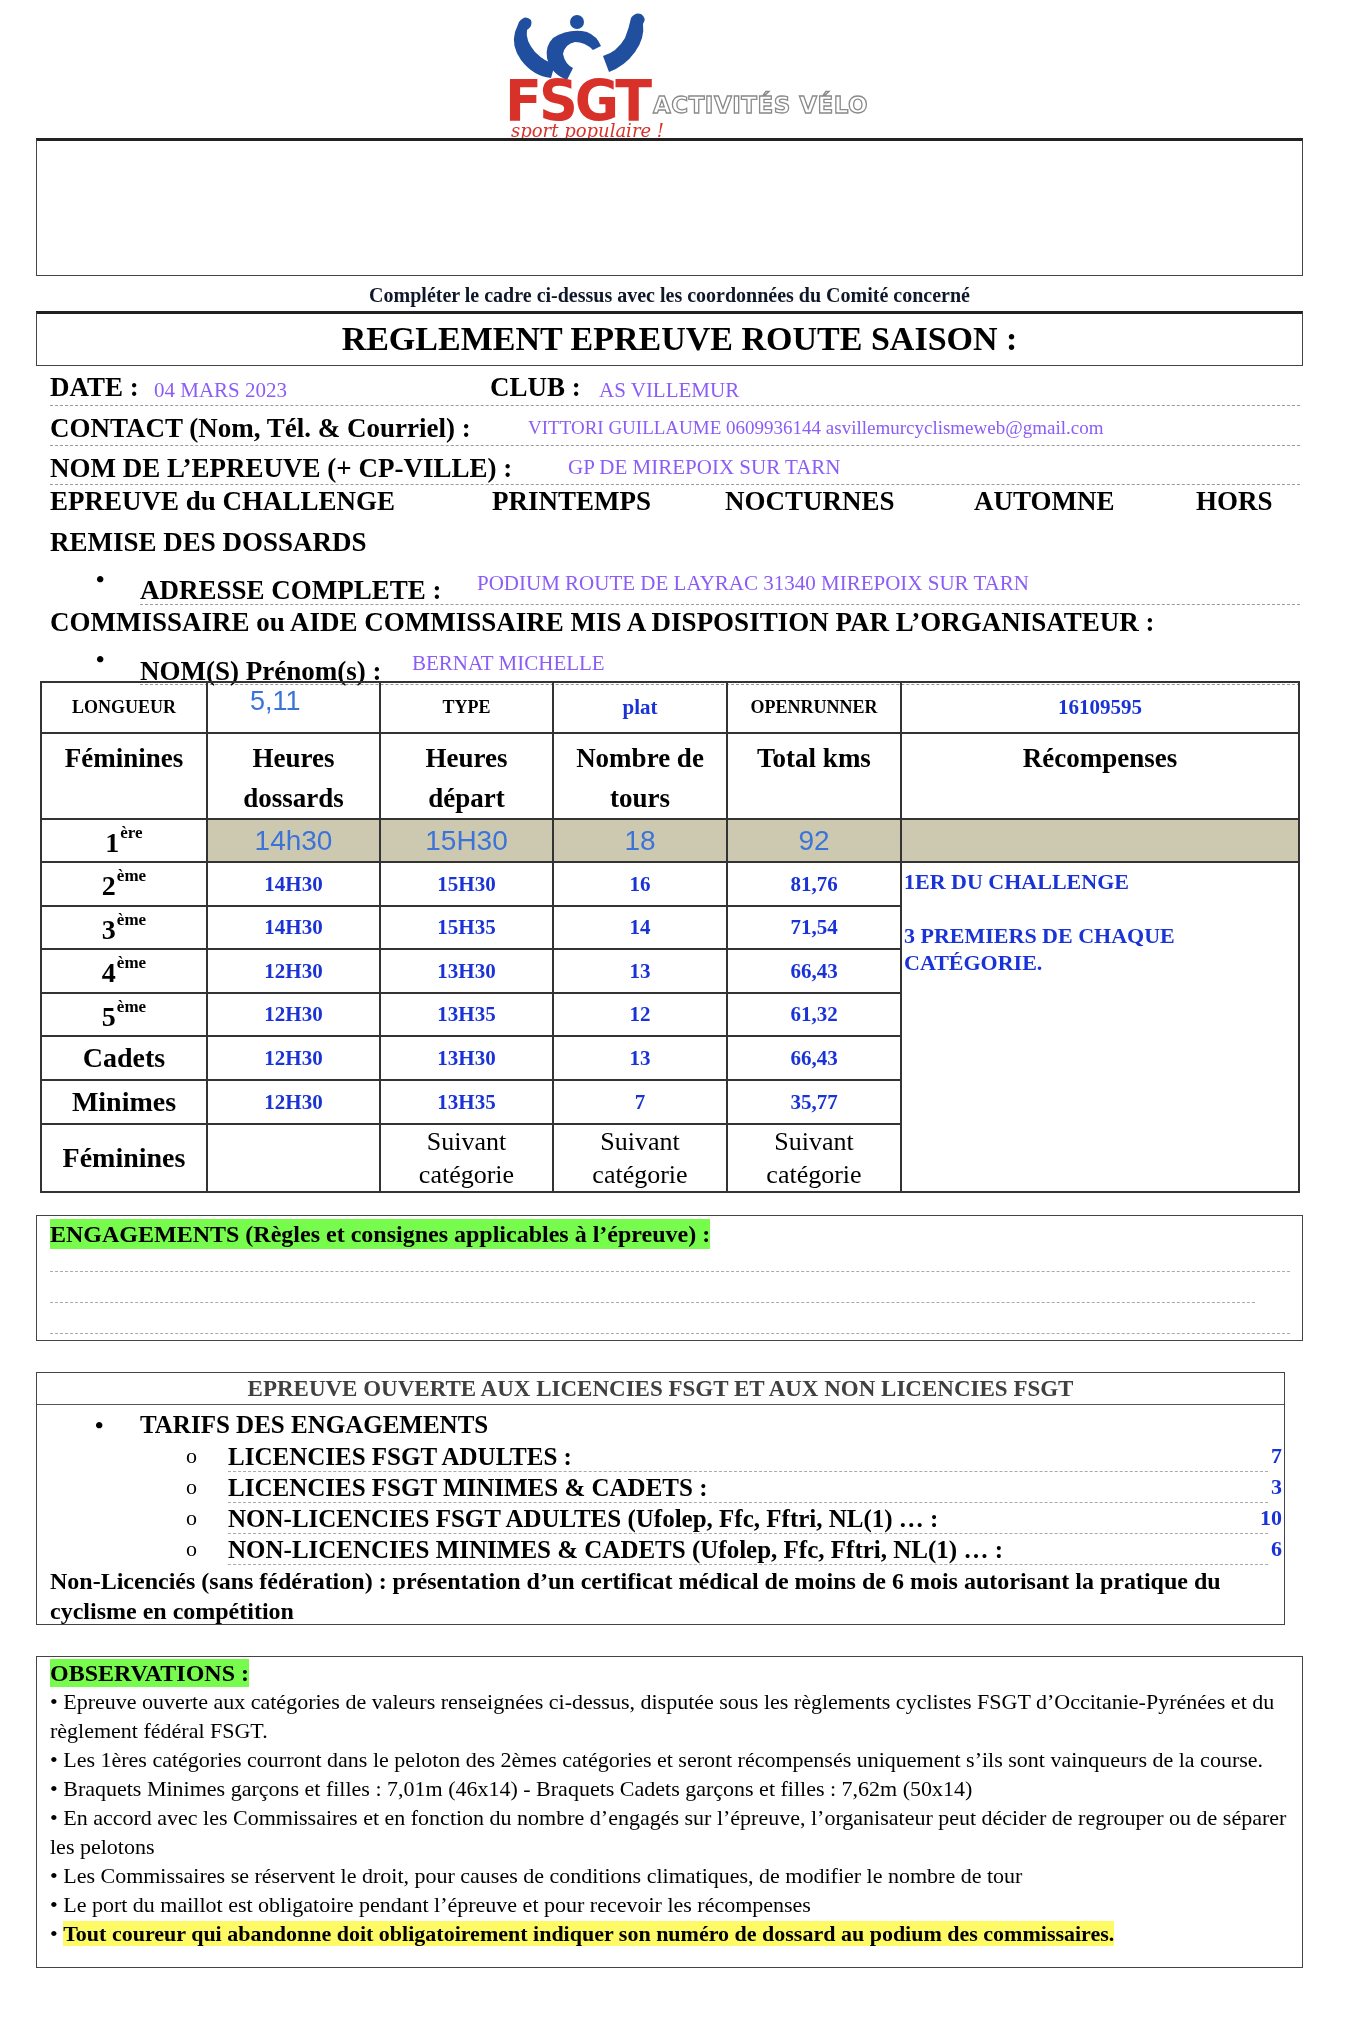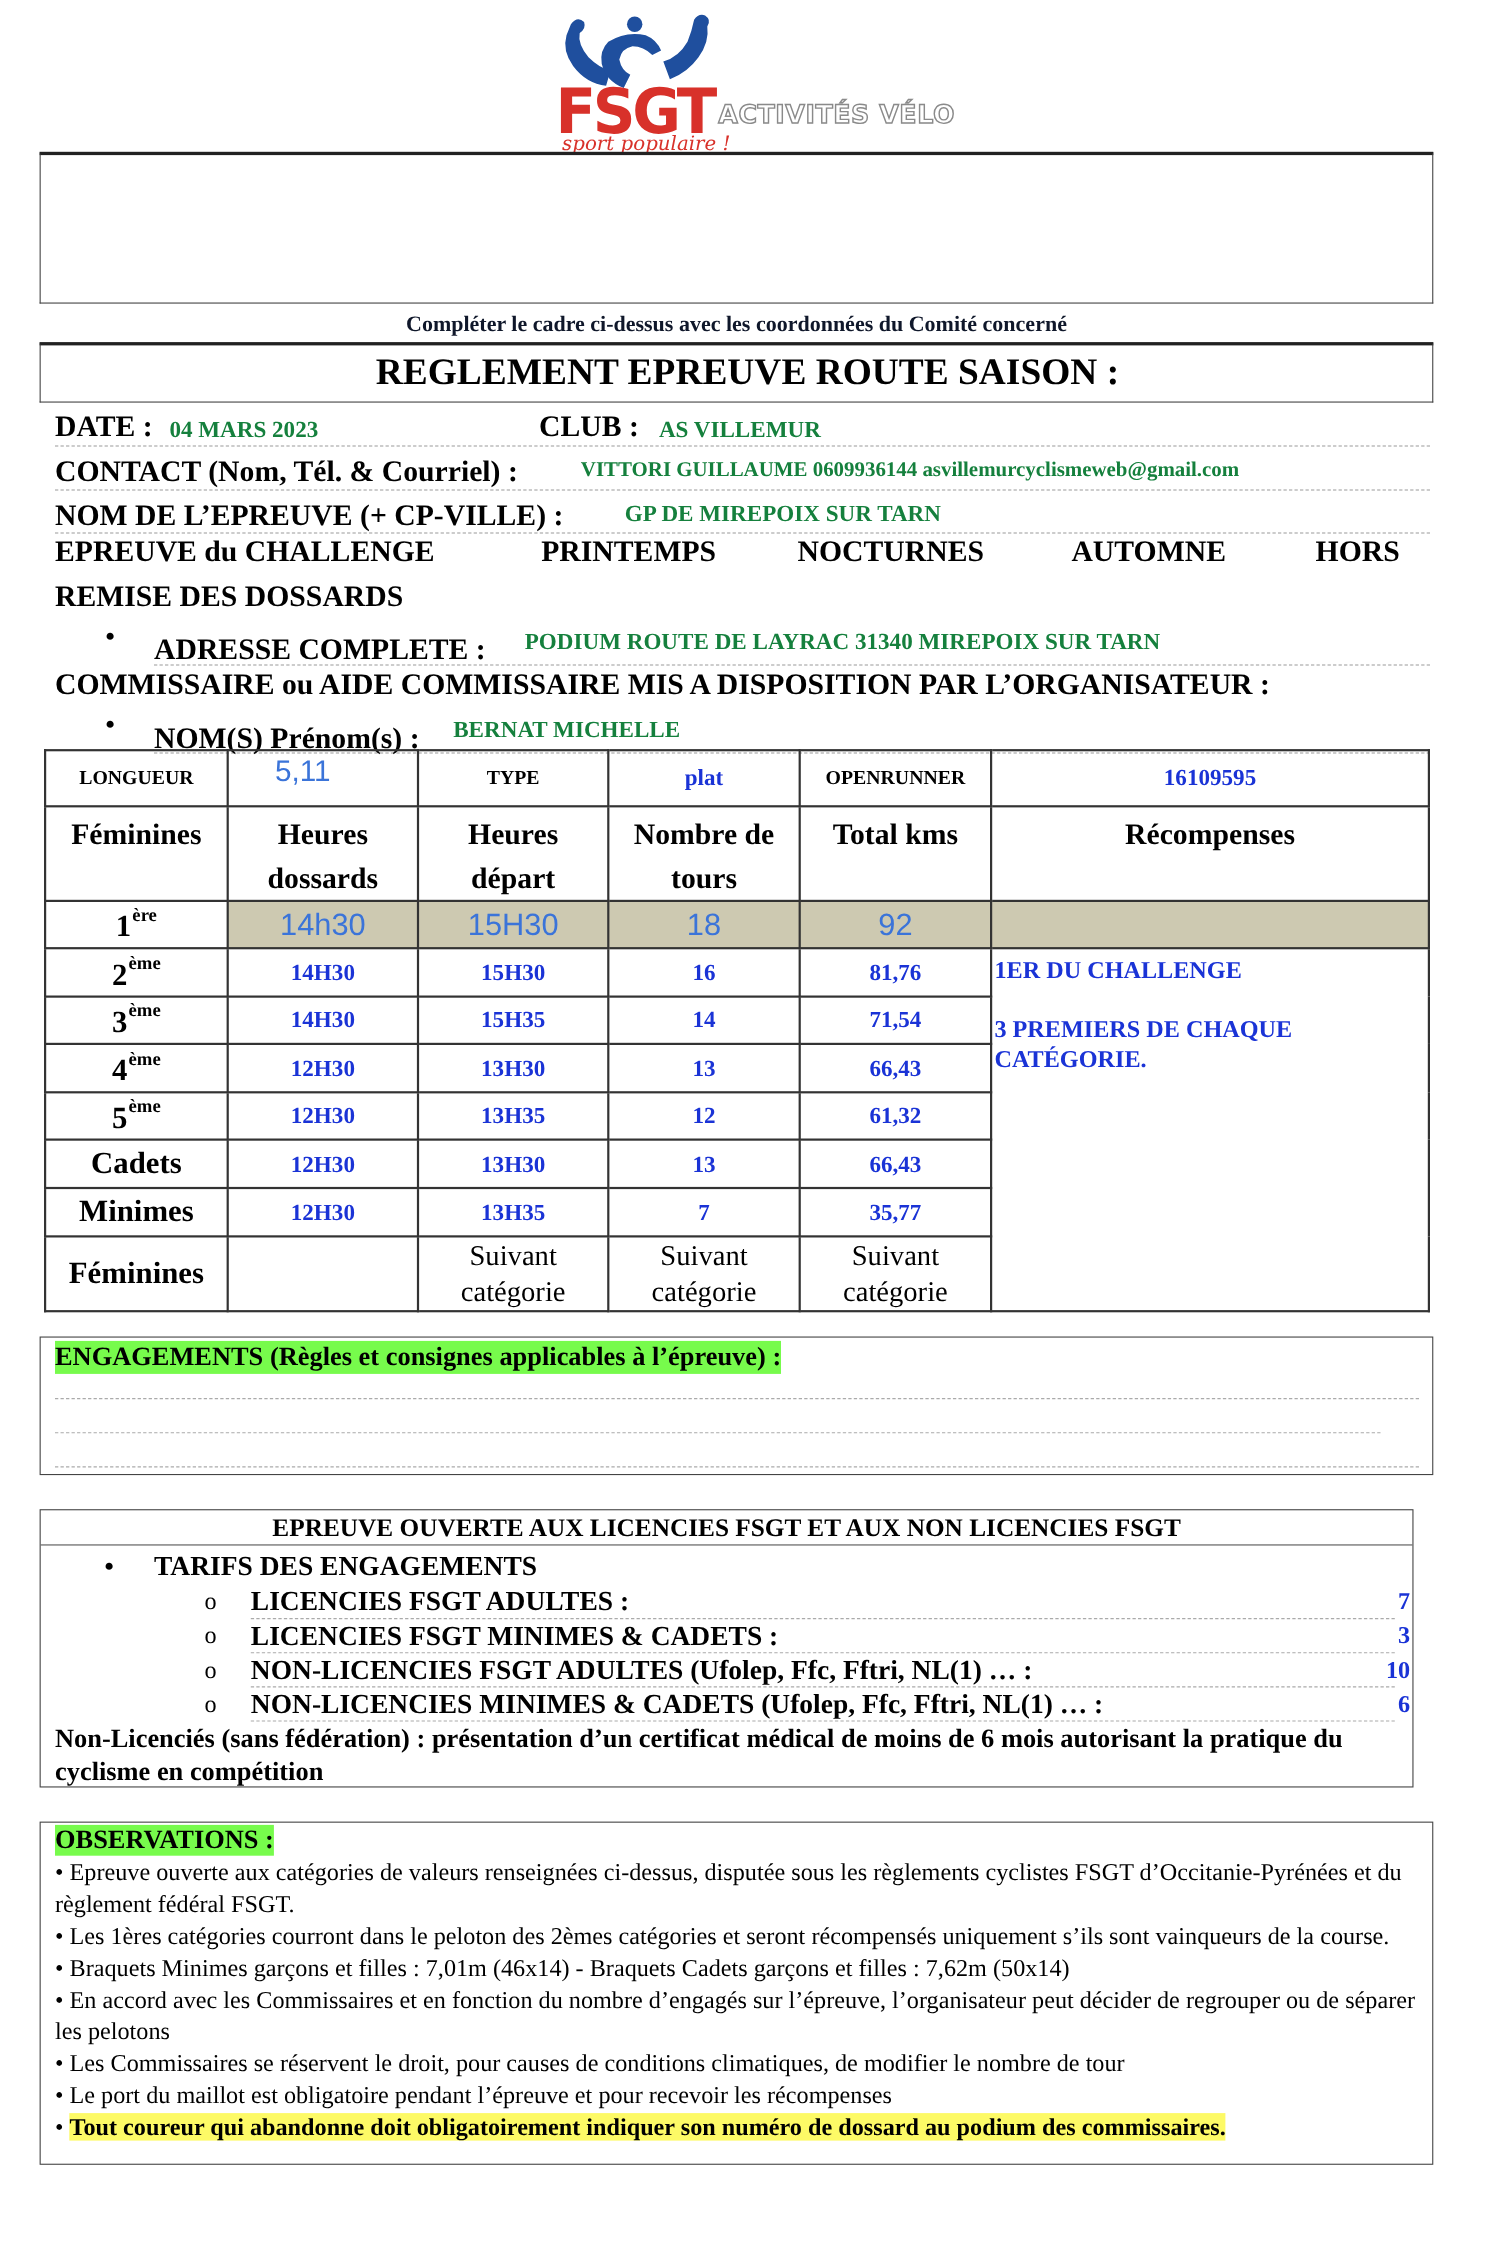--- a/index.html
+++ b/index.html
@@ -2,21 +2,21 @@
 <html><head>
 <meta charset="utf-8">
 <style>
   html, body { margin:0; padding:0; background:#ffffff; }
   body { width:1372px; height:2039px; position:relative; overflow:hidden;
          font-family:"Liberation Serif","DejaVu Serif",serif; color:#000; }
   .abs { position:absolute; }
   .box { position:absolute; border:1.5px solid #444; box-sizing:border-box; }
   .topline { border-top:3px solid #222; }
   .lbl { font-weight:bold; font-size:27px; white-space:nowrap; }
-  .val { color:#15803d; font-weight:bold; font-size:21px; white-space:nowrap; }
+  .val { color:#8b5cf6; font-weight:normal; font-size:21px; white-space:nowrap; }
   .line { position:absolute; left:50px; width:1250px; height:40px; border-bottom:1.5px dashed #9a9a9a; }
   .line.ind { left:140px; width:1160px; }
   .bullet { position:absolute; font-size:24px; font-weight:bold; }
   
   .logo { position:absolute; left:505px; top:12px; width:380px; height:125px; }
   .fsgt { position:absolute; left:0; top:58px; font-family:"DejaVu Sans",sans-serif; font-weight:900;
           font-size:54px; color:#d8312a; letter-spacing:-3px; transform:scaleY(1.05); }
   .sport { position:absolute; left:6px; top:108px; font-style:italic; font-size:18px; color:#d8312a;
            font-family:"DejaVu Serif",serif; }
   .velo { position:absolute; left:148px; top:80px; font-family:"DejaVu Sans",sans-serif; font-weight:bold;
@@ -194,21 +194,21 @@
   </table>
 
 <div class="box" style="left:36px;top:1215px;width:1267px;height:126px;">
   <span class="abs green" style="left:13px;top:3px;font-weight:bold;font-size:24px;line-height:30px;">ENGAGEMENTS (Règles et consignes applicables à l’épreuve) :</span>
   <div class="abs" style="left:13px;top:55px;width:1240px;border-top:1.5px dashed #aaa;"></div>
   <div class="abs" style="left:13px;top:86px;width:1205px;border-top:1.5px dashed #aaa;"></div>
   <div class="abs" style="left:13px;top:117px;width:1240px;border-top:1.5px dashed #aaa;"></div>
 </div>
 
 <div class="box" style="left:36px;top:1372px;width:1249px;height:253px;">
-  <div class="abs" style="left:0;top:0;width:100%;height:31px;line-height:31px;text-align:center;color:#000000;font-weight:bold;font-size:23px;border-bottom:1.5px solid #555;">EPREUVE OUVERTE AUX LICENCIES FSGT ET AUX NON LICENCIES FSGT</div>
+  <div class="abs" style="left:0;top:0;width:100%;height:31px;line-height:31px;text-align:center;color:#404040;font-weight:bold;font-size:23px;border-bottom:1.5px solid #555;">EPREUVE OUVERTE AUX LICENCIES FSGT ET AUX NON LICENCIES FSGT</div>
   <span class="bullet" style="left:58px;top:39px;">•</span>
   <div class="abs" style="left:103px;top:38px;font-weight:bold;font-size:25px;">TARIFS DES ENGAGEMENTS</div>
 
   <div class="tarif-row" style="top:68px;left:191px;">
     <span class="circ">o</span>
     <span class="tarif-lbl">LICENCIES FSGT ADULTES :</span>
     <span class="tarif-val">7</span>
   </div>
   <div class="tarif-row" style="top:99px;left:191px;">
     <span class="circ">o</span>

